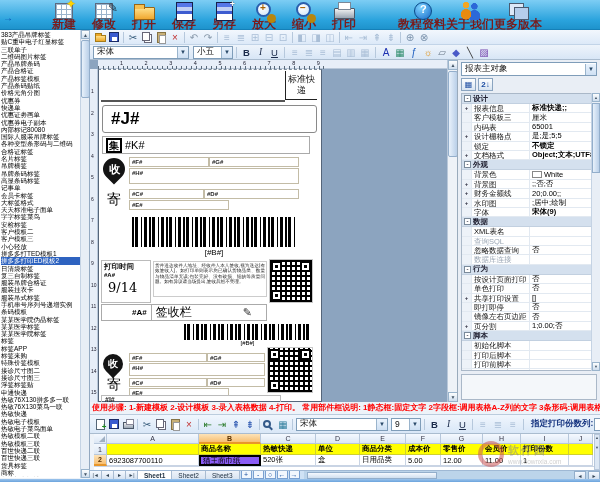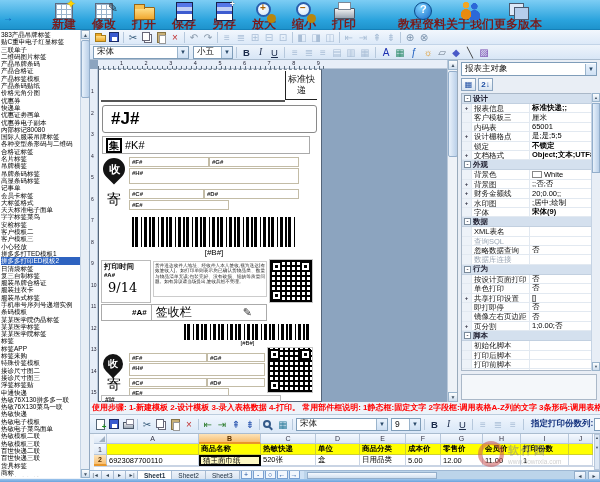--- a/index.html
+++ b/index.html
@@ -140,21 +140,21 @@
   .ss{position:absolute;left:94px;top:434px;width:500px;height:36px;background:#fff;overflow:hidden}
   .ss-row{display:flex}
   .ss-col,.ss-corner,.ss-rn{background:linear-gradient(#f5f9ff,#dce7f4);border-right:1px solid #b7c7db;border-bottom:1px solid #b7c7db;font-size:7px;color:#334;display:flex;align-items:center;justify-content:center;flex:0 0 auto}
   .ss-corner{position:relative}
   .ss-corner::after{content:"";position:absolute;right:1px;bottom:1px;border-left:6px solid transparent;border-bottom:6px solid #9fb0c4}
   .ss-col.selc,.ss-rn.sel{background:linear-gradient(#fde3b8,#f7bf72);border-bottom:2px solid #e8962a;color:#5a3000;font-weight:bold}
   .ss-letters{height:10px}
   .ss-r{height:11px}
   .ss-cell{border-right:1px solid #c9d4e4;border-bottom:1px solid #c9d4e4;font-size:7.5px;color:#000;padding:0 2px;display:flex;align-items:center;flex:0 0 auto;white-space:nowrap;overflow:hidden}
   .ss-cell.yellow{background:#ffff00;font-weight:bold;border-color:#cfcf30}
-  .ss-cell.selcell{border:2px solid #000;background:#fef9c3;position:relative}
+  .ss-cell.selcell{border:2px solid #000;background:#8b5cf6;position:relative}
   .ss-sliver{height:3px;overflow:hidden;border-top:1px solid #c9d4e4;background:#fff}
   .ss-vscroll{position:absolute;left:594px;top:434px;width:6px;height:36px;background:#dce7f4;border:1px solid #b7c7db;font-size:4px;color:#456;text-align:center;line-height:5px}
 
   
   .tabs{position:absolute;left:90px;top:470px;right:0;height:9px;background:#cfe2f5;border-top:1px solid #9fb8d4;display:flex;align-items:stretch;font-size:6.5px}
   .tab-nav{width:12px;background:linear-gradient(#f5f9ff,#d5e2f1);border-right:1px solid #a9bcd2;color:#345;display:flex;align-items:center;justify-content:center;font-size:5px;flex:0 0 auto}
   .tab{padding:0 6px;background:linear-gradient(#eef3fa,#d9e4f1);border-right:1px solid #a9bcd2;color:#234;display:flex;align-items:center;flex:0 0 auto}
   .tab.active{background:#fff;font-weight:bold}
   .tab-btn{width:11px;background:#f2f7fd;border:1px solid #7aa0d0;border-top:none;color:#1a50a0;display:flex;align-items:center;justify-content:center;flex:0 0 auto;font-size:7px;margin-left:1px}
   .hscroll{flex:1;position:relative;margin-left:4px;background:#bcd4ea}

